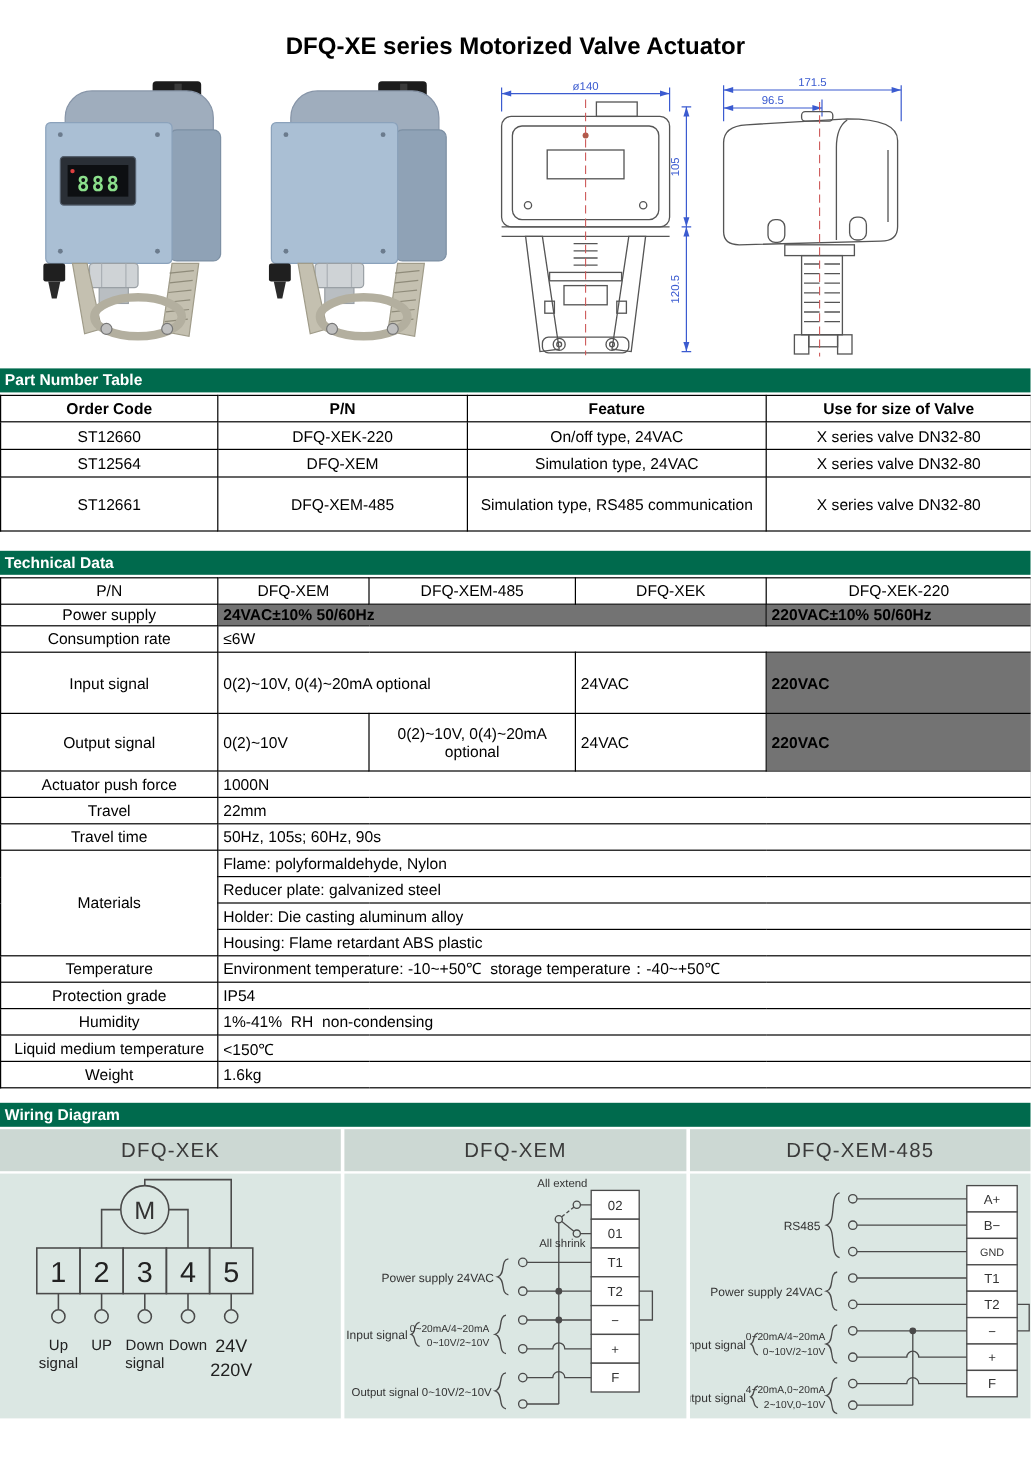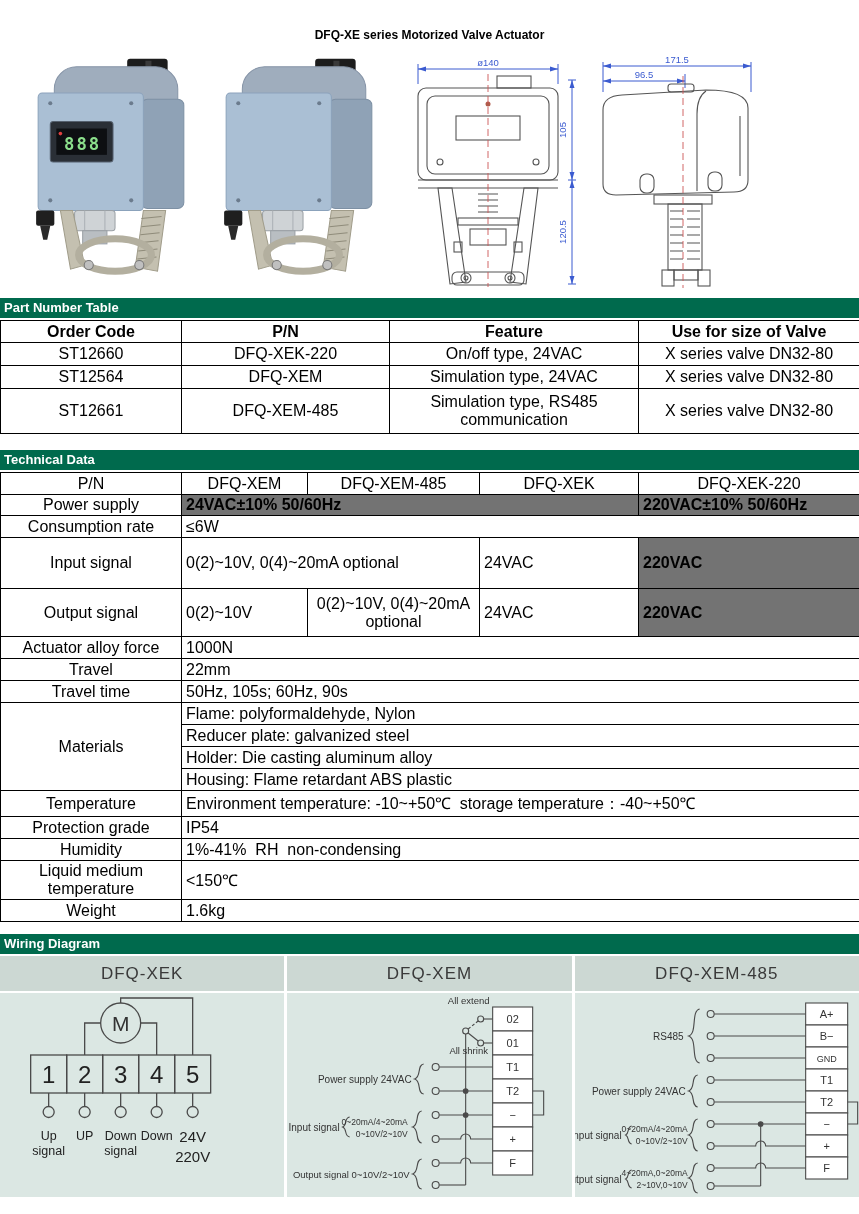--- a/index.html
+++ b/index.html
@@ -1,36 +1,36 @@
 <!DOCTYPE html>
 <html><head>
 <meta charset="utf-8">
 <style>
   html,body{margin:0;padding:0;background:#fff;}
   .page{width:859px;height:1214px;background:#fff;position:relative;
         font-family:"Liberation Sans", sans-serif;color:#000;overflow:hidden;}
-  h1.title{margin:0;padding-top:28px;text-align:center;font-size:12px;font-weight:bold;}
+  h1.title{margin:0;padding-top:28px;text-align:center;font-size:20px;font-weight:bold;}
 
   
   .images-row{display:flex;align-items:flex-start;margin-top:14px;height:236px;}
   .fig{flex:none;text-decoration:underline;}
   .fig.photo1{margin-left:26px;}
   .fig.photo2{margin-left:16px;}
   .fig.draw1{margin-left:14px;}
   .fig.draw2{margin-left:10px;}
 
   
   .section-bar{height:20px;background:#006A4D;color:#fff;font-weight:bold;
                font-size:13px;line-height:20px;padding-left:4px;box-sizing:border-box;}
   .bar-part{margin-top:6px;}
   .bar-tech{margin-top:16px;}
   .bar-wire{margin-top:12px;}
 
   
-  table{border-collapse:collapse;width:859px;font-size:16px;table-layout:fixed;margin-top:2px;}
+  table{border-collapse:collapse;width:859px;font-size:13px;table-layout:fixed;margin-top:2px;}
   td,th{border:1px solid #000;padding:1px 4px;overflow:hidden;}
   .part-table th{font-weight:bold;text-align:center;}
   .part-table td{text-align:center;}
   .tech-table td{text-align:left;white-space:pre-wrap;}
   .tech-table td.lab{text-align:center;}
   .tech-table td.ctr{text-align:center;}
   .tech-table tr.hdr td{text-align:center;}
   td.gray{background:#737373;font-weight:bold;}
 
   
@@ -280,21 +280,21 @@
       <td class="gray">220VAC</td>
     </tr>
     <tr style="height:48px">
       <td class="lab">Output signal</td>
       <td>0(2)~10V</td>
       <td class="ctr">0(2)~10V, 0(4)~20mA optional</td>
       <td>24VAC</td>
       <td class="gray">220VAC</td>
     </tr>
     <tr style="height:22px">
-      <td class="lab">Actuator alloy force</td>
+      <td class="lab">Actuator push force</td>
       <td colspan="4">1000N</td>
     </tr>
     <tr style="height:22px">
       <td class="lab">Travel</td>
       <td colspan="4">22mm</td>
     </tr>
     <tr style="height:22px">
       <td class="lab">Travel time</td>
       <td colspan="4">50Hz, 105s; 60Hz, 90s</td>
     </tr>

